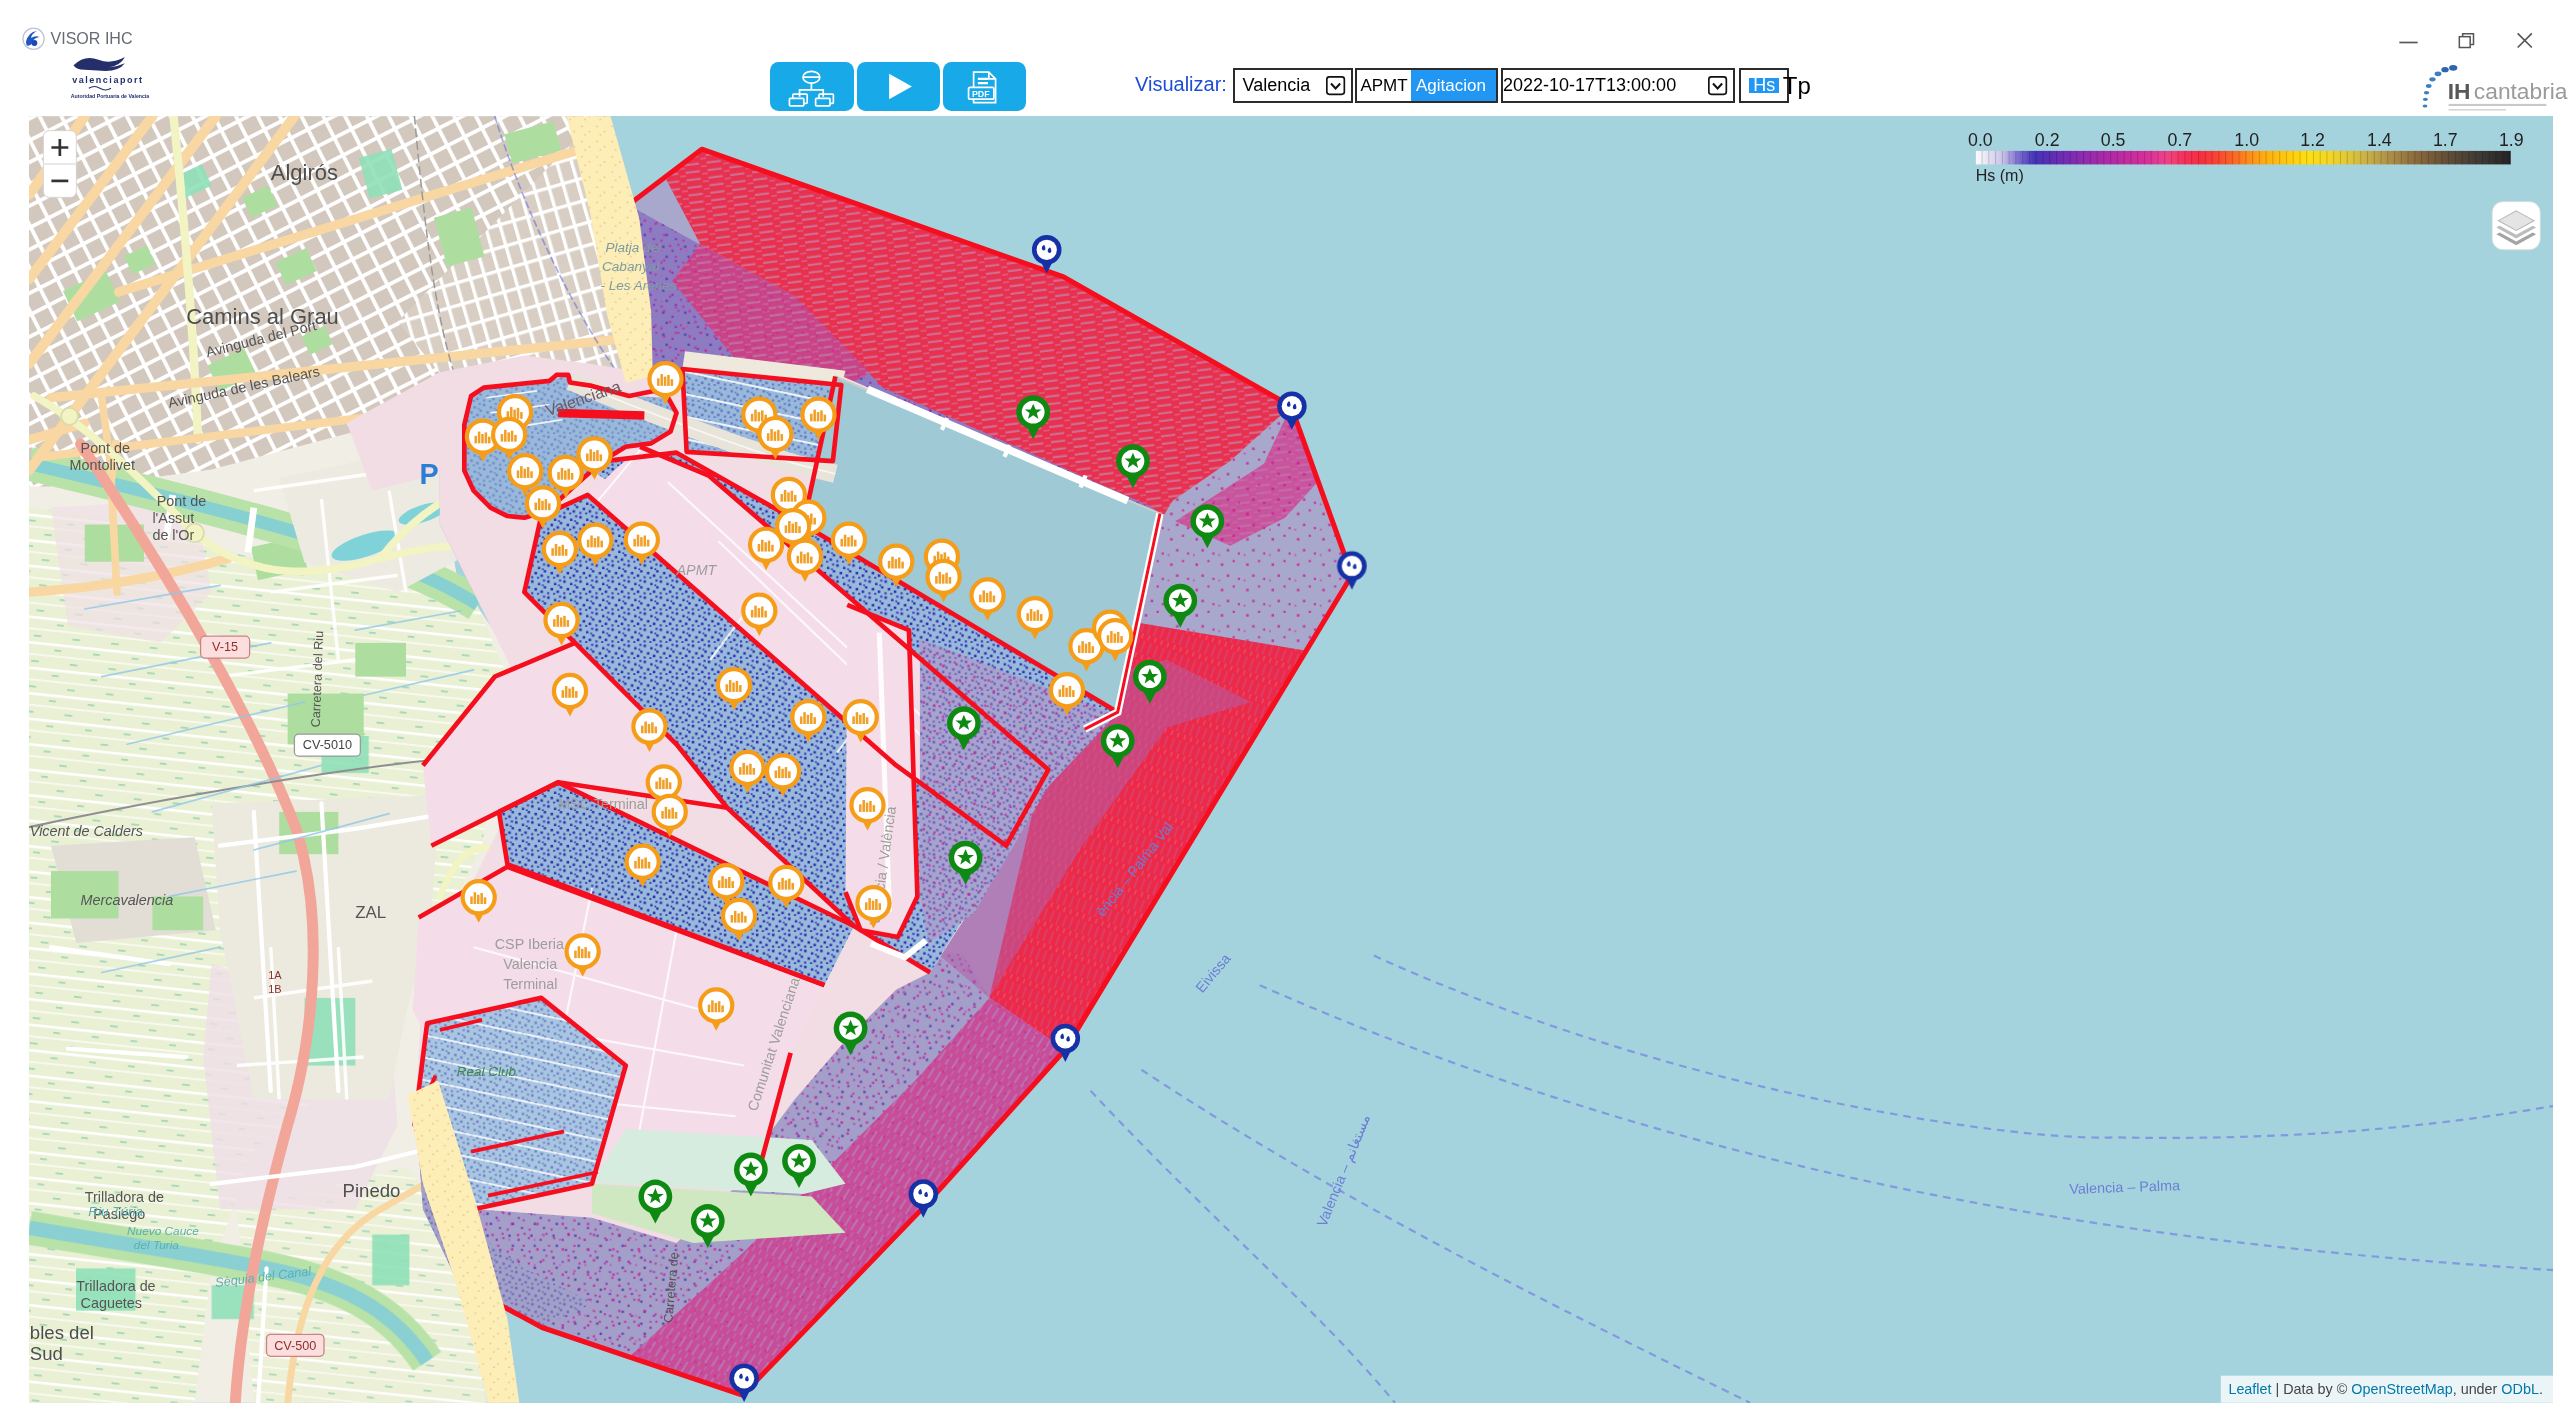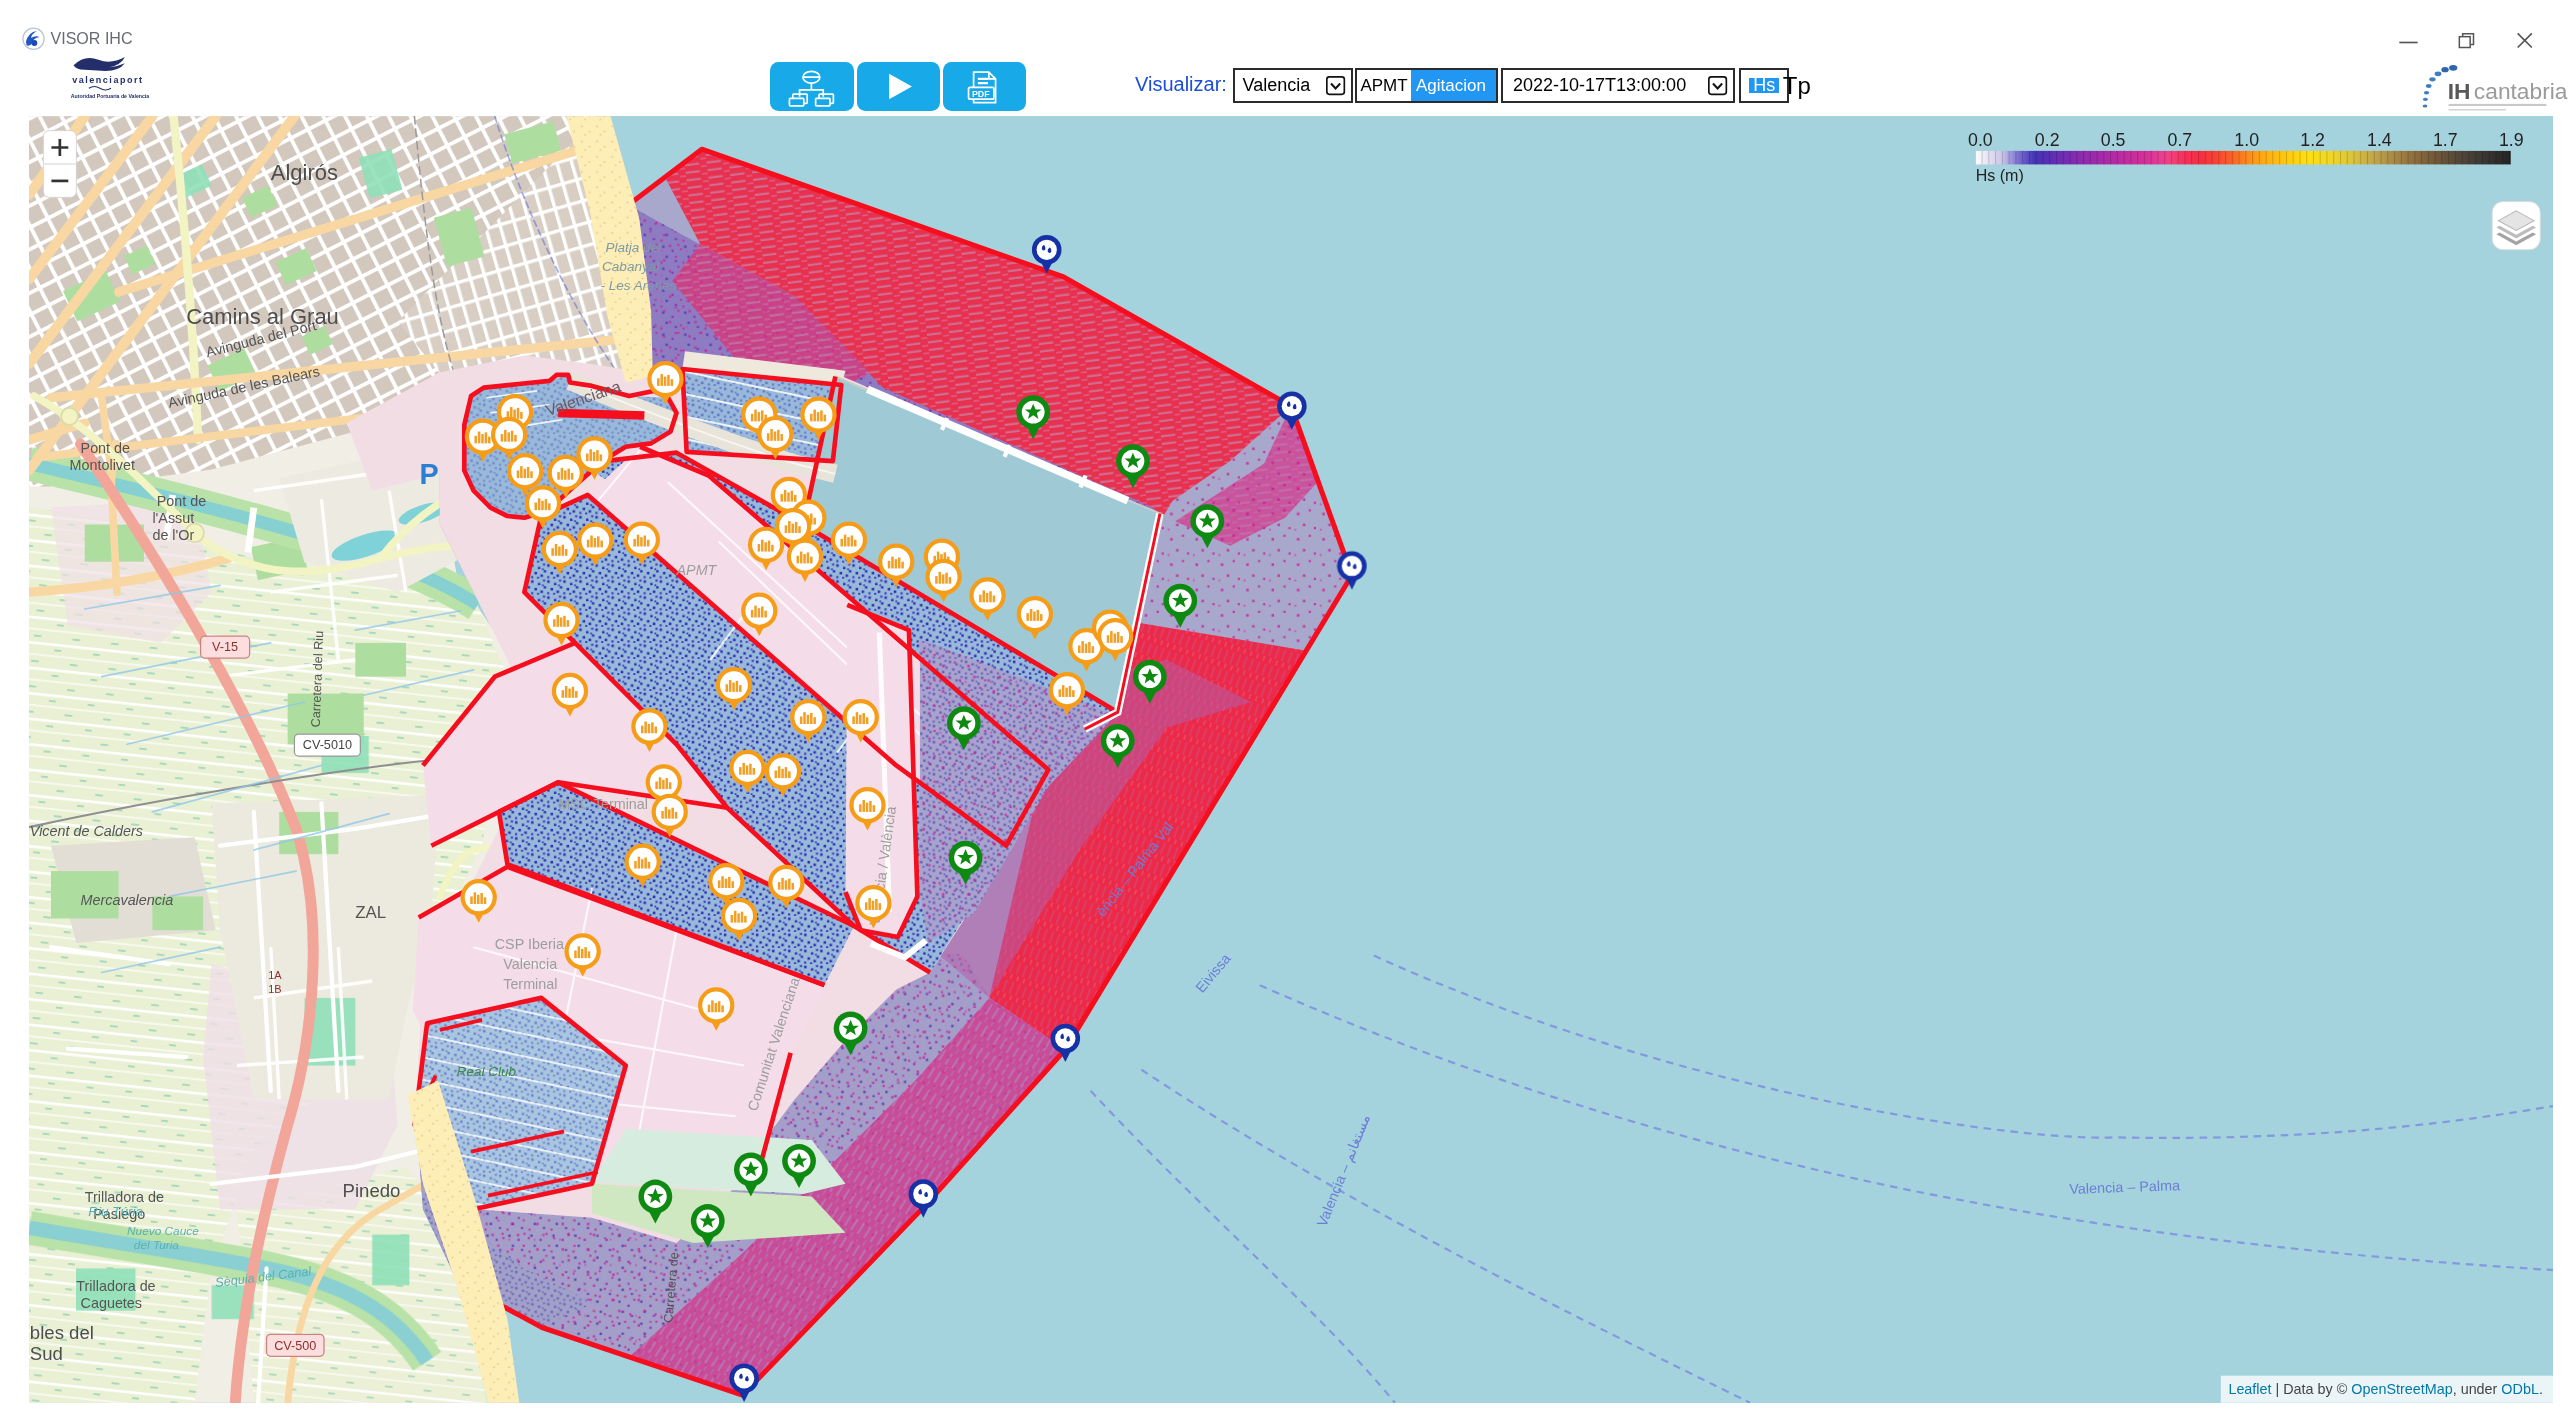--- a/index.html
+++ b/index.html
@@ -50,21 +50,21 @@
  <div class="ctl" style="left:1233px;width:120px;padding-left:7.6px;font-size:18px">Valencia
    <svg class="abs" style="right:5px;top:6px" width="20" height="20" viewBox="0 0 24 24">
         <rect x="1" y="1" width="21" height="21" rx="3" fill="#fff" stroke="#111" stroke-width="2"></rect>
         <path d="M6,9 l5.5,6 5.5,-6" fill="none" stroke="#111" stroke-width="2.4"></path>
       </svg>
  </div>
  <div class="ctl" style="left:1355px;width:143px;padding:0">
    <div class="seg" style="padding:0 3.4px;font-size:17px">APMT</div>
    <div class="seg" style="background:#2196f3;color:#fff;padding:0 5px;font-size:17px;flex:1">Agitacion</div>
  </div>
- <div class="ctl" style="left:1501px;width:234px;padding-left:10px;font-size:18px">2022-10-17T13:00:00
+ <div class="ctl" style="left:1501px;width:234px;padding-left:0;font-size:18px">2022-10-17T13:00:00
    <svg class="abs" style="right:5px;top:6px" width="20" height="20" viewBox="0 0 24 24">
         <rect x="1" y="1" width="21" height="21" rx="3" fill="#fff" stroke="#111" stroke-width="2"></rect>
         <path d="M6,9 l5.5,6 5.5,-6" fill="none" stroke="#111" stroke-width="2.4"></path>
       </svg>
  </div>
  <div class="ctl" style="left:1739px;width:50px;padding:8px">
    <div class="seg" style="background:#2196f3;color:#fff;padding:0 4.2px;font-size:18px">Hs</div>
    <div class="seg" style="padding:0 3.4px;font-size:24px">Tp</div>
  </div>
  <svg class="abs" style="left:2393px;top:30px" width="161" height="25" viewBox="0 0 190 30">

